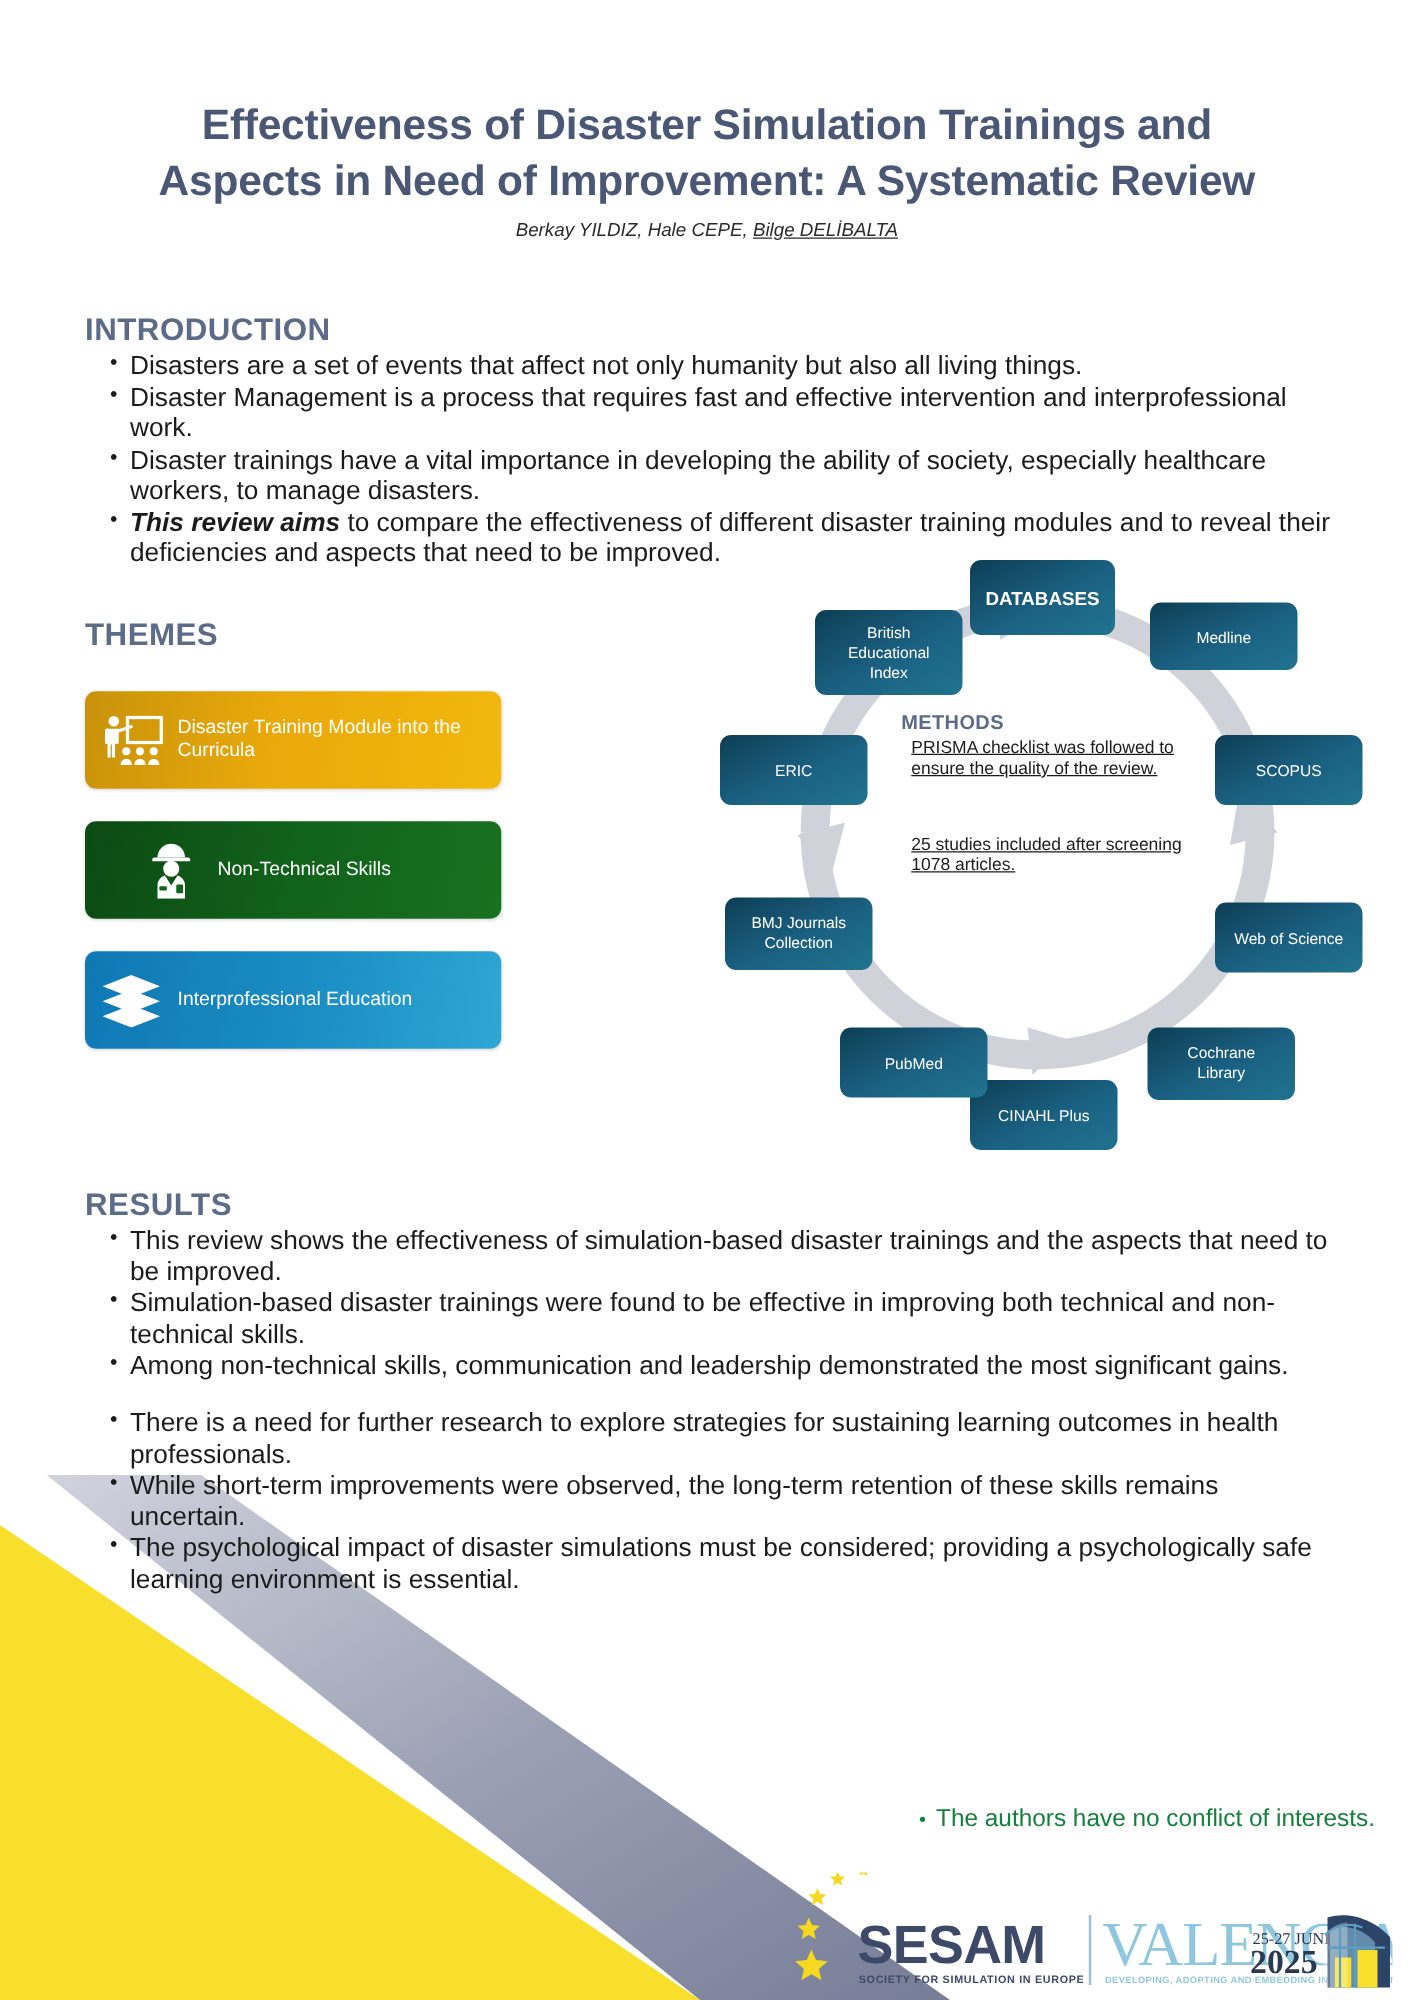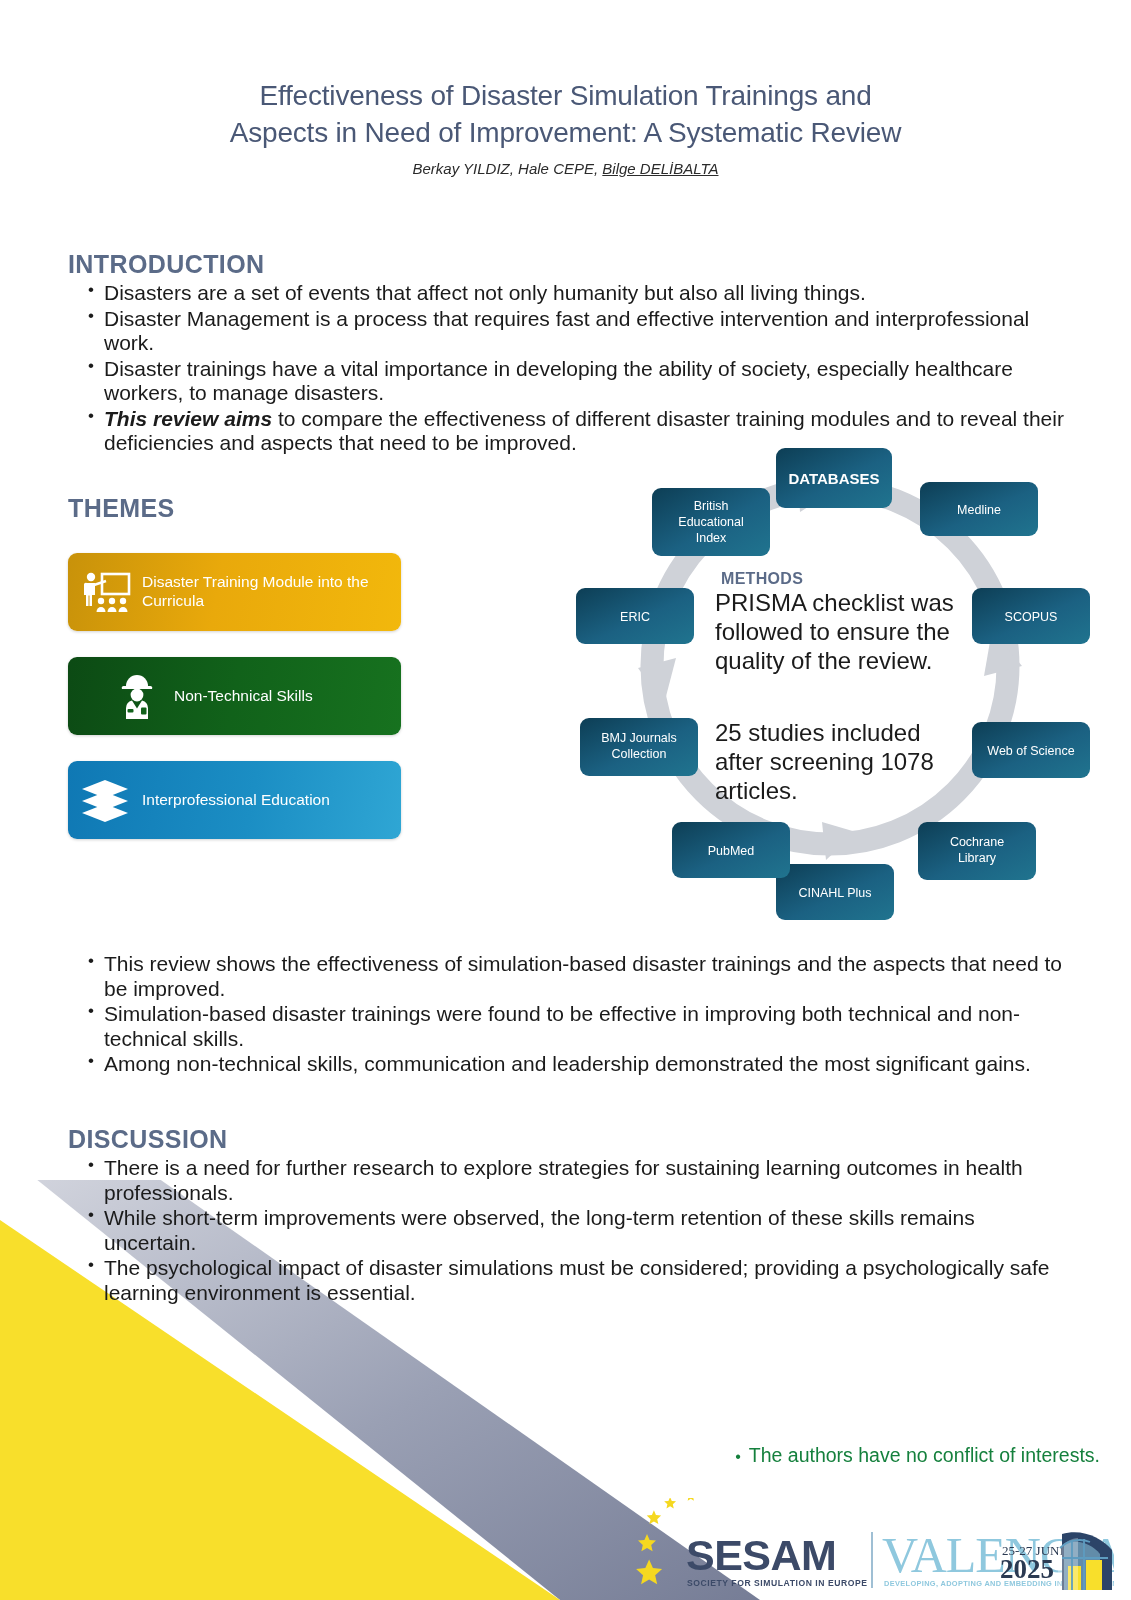--- a/index.html
+++ b/index.html
@@ -10,21 +10,21 @@
     position: relative;
     overflow: hidden;
   }
 
   
   .corner-deco { position: absolute; left: 0; bottom: 0; width: 760px; height: 420px; pointer-events: none; }
 
   
   .title-block { position: absolute; top: 78px; left: 0; width: 1131px; text-align: center; }
   .poster-title {
-    font-size: 28px; font-weight: normal; color: #4a5876;
+    font-size: 34px; font-weight: bold; color: #4a5876;
     line-height: 1.32; letter-spacing: -0.2px;
   }
   .poster-authors {
     margin-top: 8px; font-size: 15px; font-style: italic;
     color: #2b2b2b; font-family: "Liberation Sans", sans-serif;
   }
   .poster-authors .underlined { text-decoration: underline; }
 
   
   .sec-head {
@@ -73,21 +73,21 @@
 
   
   #methods-cycle { position: absolute; top: 440px; left: 560px; width: 540px; height: 500px; }
   #methods-cycle svg { position: absolute; top: 0; left: 0; }
   .methods-center { position: absolute; left: 155px; top: 130px; width: 250px; }
   .methods-head {
     font-size: 16px; font-weight: bold; color: #5b6b88; letter-spacing: 0.3px;
     margin-left: 6px;
   }
   .methods-p {
-    font-size: 24px; color: #1b1b1b; line-height: 1.2; margin-top: 1px;
+    font-size: 14px; color: #1b1b1b; line-height: 1.2; margin-left: 14px; margin-top: 1px; text-decoration: underline;
   }
   .methods-p2 { margin-top: 44px; }
 
   .db-label {
     font-size: 12.5px; fill: #ffffff; font-family: "Liberation Sans", sans-serif;
   }
   .db-label-main { font-size: 15px; font-weight: bold; }
 
   
   #conflict {
@@ -265,29 +265,29 @@
   </svg>
 
   <div class="methods-center">
     <div class="methods-head">METHODS</div>
     <div class="methods-p">PRISMA checklist was followed to ensure the quality of the review.</div>
     <div class="methods-p methods-p2">25 studies included after screening 1078 articles.</div>
   </div>
 </div>
 
 <div id="results">
+  <div class="sec-head">RESULTS</div>
   <ul class="bullets">
     <li>This review shows the effectiveness of simulation-based disaster trainings and the aspects that need to be improved.</li>
     <li>Simulation-based disaster trainings were found to be effective in improving both technical and non-technical skills.</li>
     <li>Among non-technical skills, communication and leadership demonstrated the most significant gains.</li>
   </ul>
 </div>
 
 <div id="discussion">
-  <div class="sec-head">DISCUSSION</div>
   <ul class="bullets">
     <li>There is a need for further research to explore strategies for sustaining learning outcomes in health professionals.</li>
     <li>While short-term improvements were observed, the long-term retention of these skills remains uncertain.</li>
     <li>The psychological impact of disaster simulations must be considered; providing a psychologically safe learning environment is essential.</li>
   </ul>
 </div>
 
 <div id="conflict">
   <span class="b">•</span><span>The authors have no conflict of interests.</span>
 </div>

